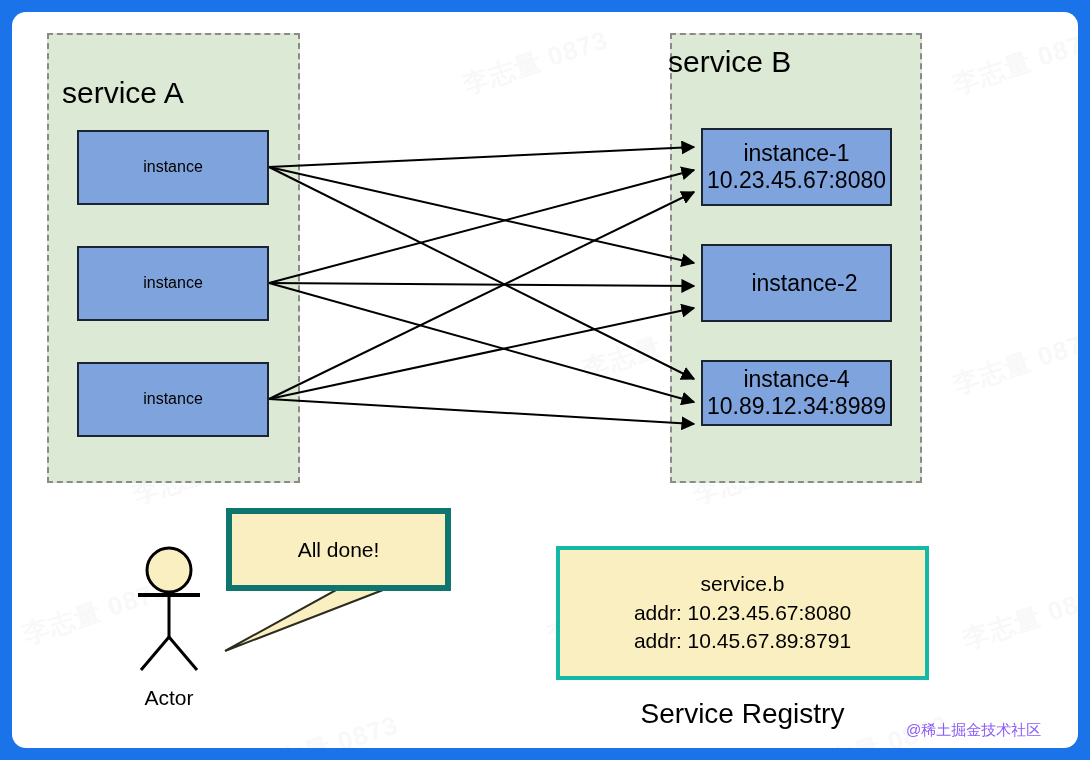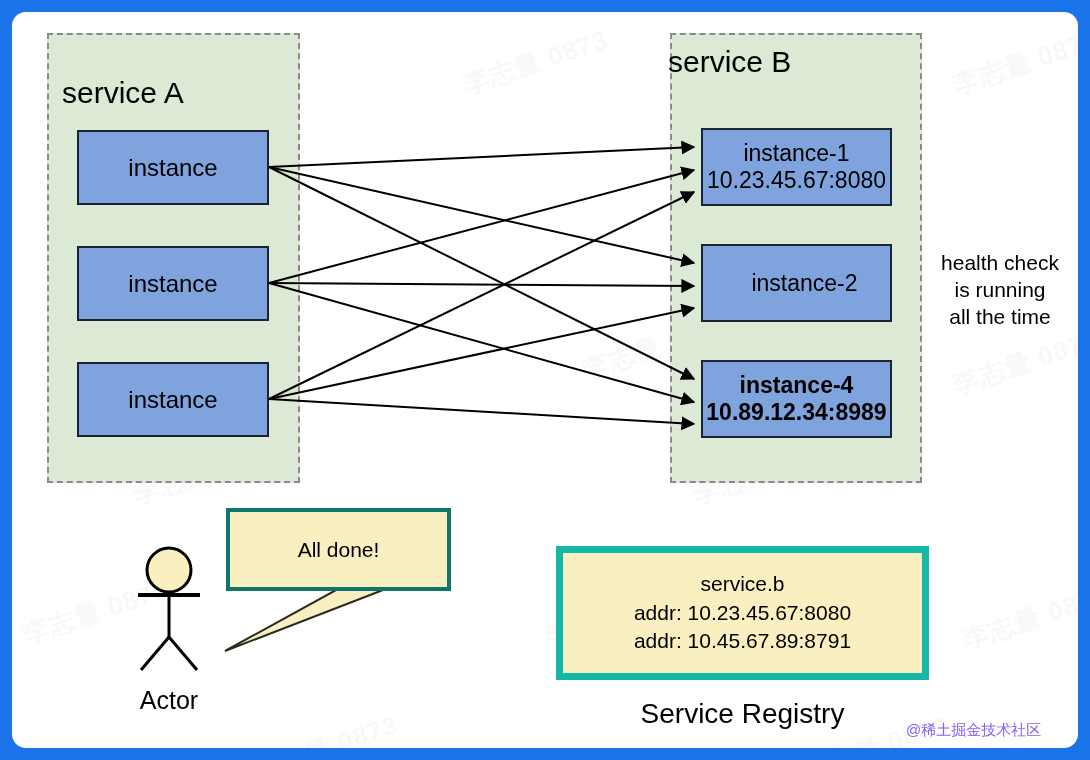--- a/index.html
+++ b/index.html
@@ -73,63 +73,63 @@
     box-sizing: border-box;
     display: flex;
     flex-direction: column;
     align-items: center;
     justify-content: center;
     color: #000;
     line-height: 1.16;
   }
   .inst .l1 { font-size: 23px; }
   .inst .l2 { font-size: 23px; }
-  .inst.single .l1 { font-size: 24px; }
+  .inst.single .l1 { font-size: 16px; }
   .note {
     position: absolute;
     font-size: 21px;
     line-height: 1.28;
     text-align: center;
     color: #000;
     white-space: pre-line;
   }
   .registry {
     position: absolute;
     background: #faefc0;
-    border: 7px solid #14b8a6;
+    border: 4px solid #14b8a6;
     box-sizing: border-box;
     display: flex;
     flex-direction: column;
     align-items: center;
     justify-content: center;
     font-size: 21px;
     line-height: 1.38;
     color: #000;
   }
   .registry-caption {
     position: absolute;
     font-size: 28px;
     text-align: center;
     color: #000;
     width: 100%;
   }
   .bubble {
     position: absolute;
     background: #faefc0;
-    border: 4px solid #0f766e;
+    border: 6px solid #0f766e;
     box-sizing: border-box;
     display: flex;
     align-items: center;
     justify-content: center;
     font-size: 21px;
     color: #000;
   }
   .actor-label {
     position: absolute;
-    font-size: 25px;
+    font-size: 21px;
     text-align: center;
     color: #000;
   }
   .credit {
     position: absolute;
     font-size: 15px;
     color: #8b5cf6;
     white-space: nowrap;
   }
 </style>
@@ -169,28 +169,25 @@
         <span class="l1">instance</span>
       </div>
 
       <div class="inst" style="left:701px; top:128px; width:191px; height:78px;text-align:right;">
         <span class="l1">instance-1</span>
         <span class="l2">10.23.45.67:8080</span>
       </div>
       <div class="inst" style="left:701px; top:244px; width:191px; height:78px;padding-left:16px;">
         <span class="l1">instance-2</span>
       </div>
-      <div class="inst" style="left:701px; top:360px; width:191px; height:78px;font-weight:bold;">
+      <div class="inst" style="left:701px; top:360px; width:191px; height:66px;">
         <span class="l1">instance-4</span>
         <span class="l2">10.89.12.34:8989</span>
       </div>
 
-      <div class="note" style="left:925px; top:250px; width:150px;">health check
-is running
-all the time</div>
 
       <svg id="edges" viewBox="0 0 1090 760">
         <defs>
           <marker id="arrow" viewBox="0 0 10 10" refX="9" refY="5" markerWidth="7" markerHeight="7" orient="auto-start-reverse">
             <path d="M 0 0 L 10 5 L 0 10 z" fill="#000"></path>
           </marker>
         </defs>
 
         <line x1="269" y1="167" x2="694" y2="147" stroke="#000" stroke-width="2" marker-end="url(#arrow)"></line>
         <line x1="269" y1="167" x2="694" y2="263" stroke="#000" stroke-width="2" marker-end="url(#arrow)"></line>

